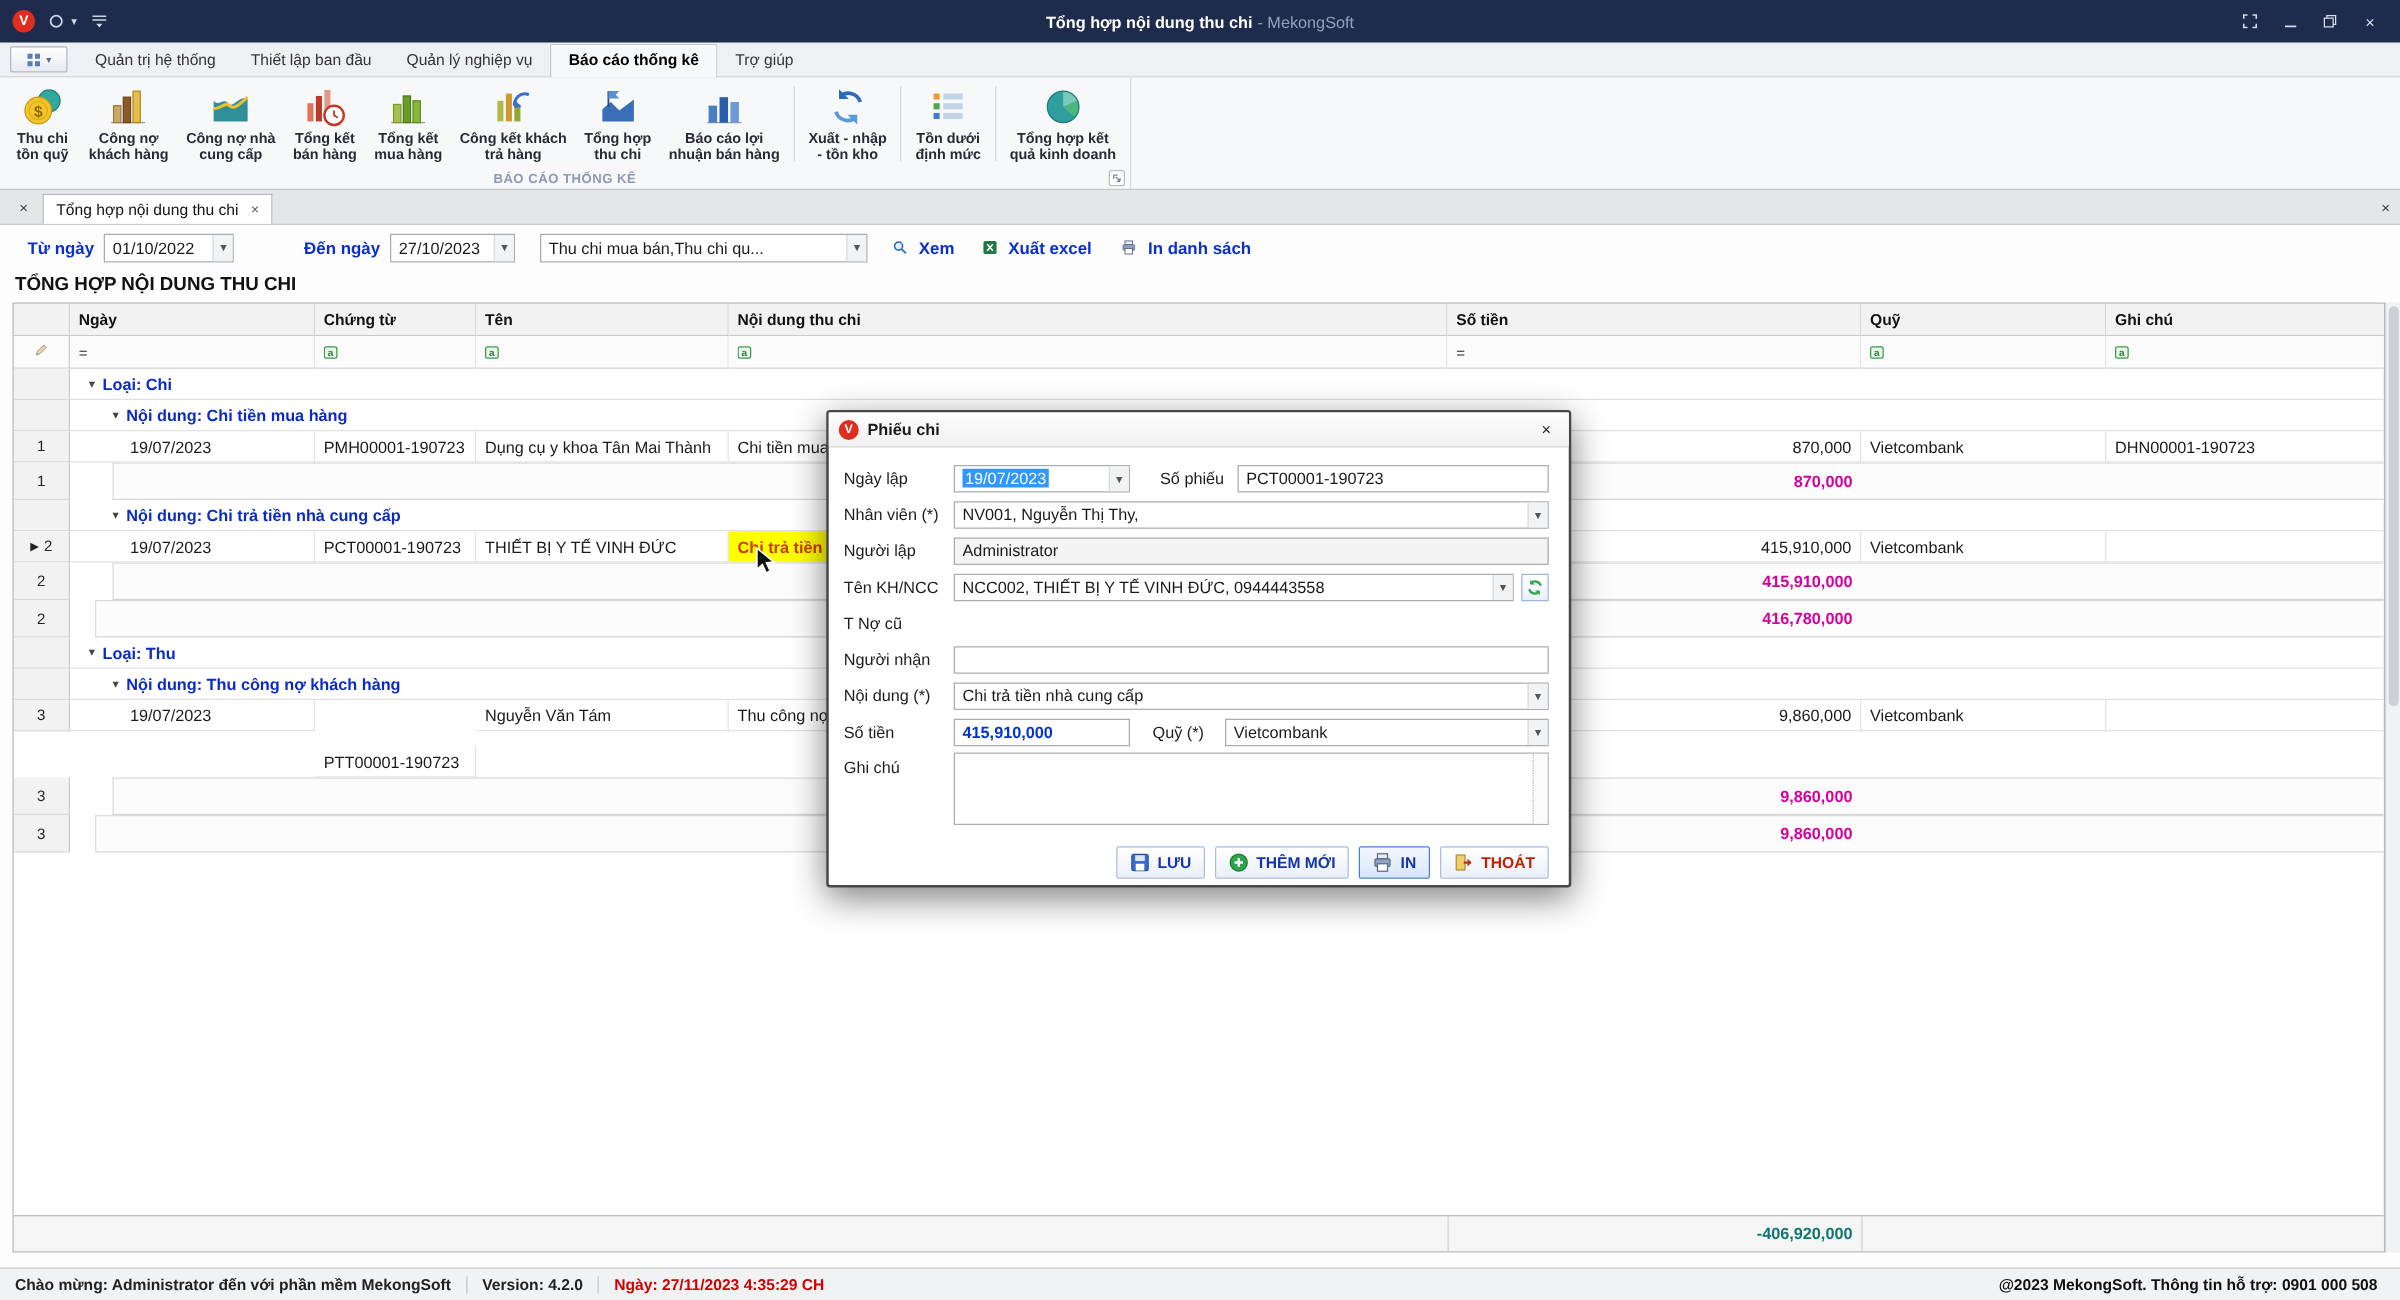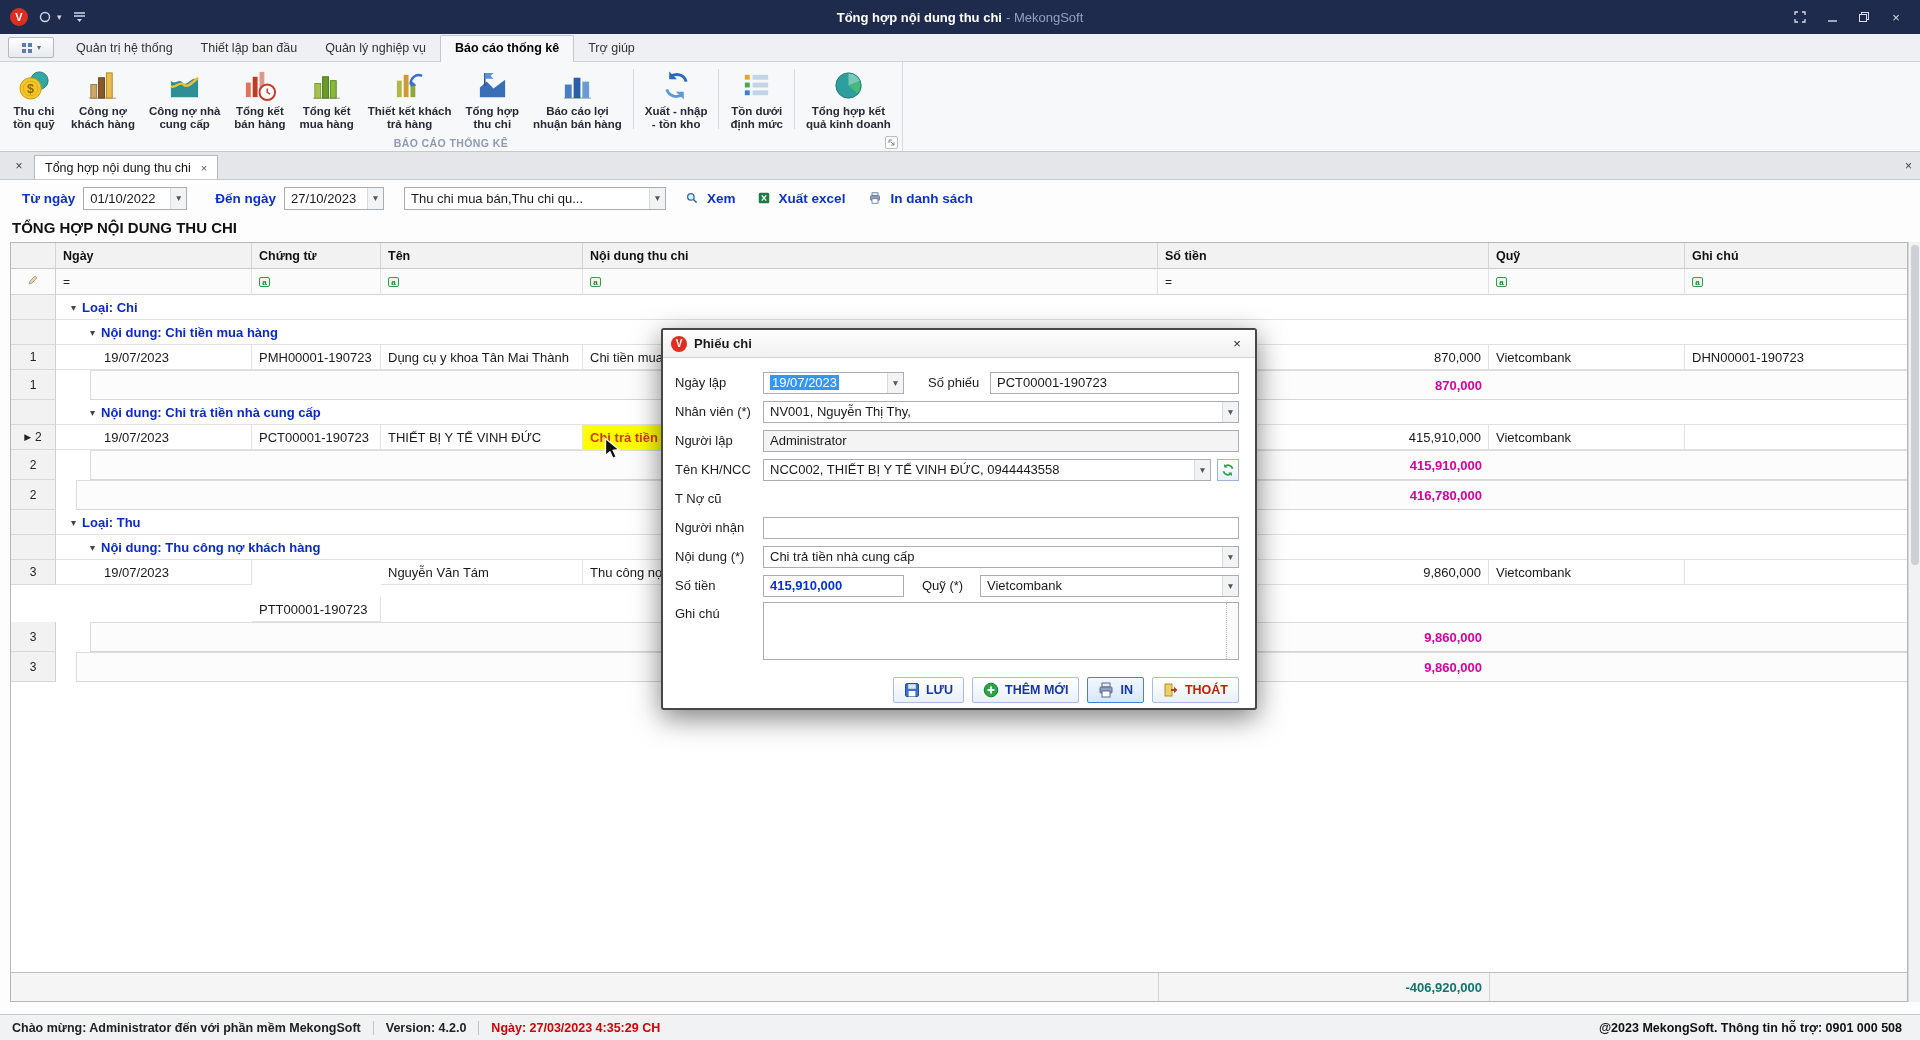--- a/index.html
+++ b/index.html
@@ -247,21 +247,21 @@
         <div class="ritem">
           <div class="ricon">
             <svg viewBox="0 0 34 34">
               <rect x="4" y="12" width="5" height="17" fill="#b0b84a"></rect>
               <rect x="11" y="6" width="5" height="23" fill="#d09a30"></rect>
               <rect x="18" y="15" width="5" height="14" fill="#90a838"></rect>
               <path d="M30 7c-7-3-12 3-12 9" fill="none" stroke="#3a6fd0" stroke-width="2.5"></path>
               <path d="M18 11v7l6-1z" fill="#3a6fd0"></path>
             </svg>
           </div>
-          <div class="rlabel"><span>Thiết kết khách</span><br><span>trả hàng</span></div>
+          <div class="rlabel"><span>Công kết khách</span><br><span>trả hàng</span></div>
         </div>
         <div class="ritem">
           <div class="ricon">
             <svg viewBox="0 0 34 34">
               <path d="M4 29V19l7-6 7 7 12-9v18z" fill="#3a6fb8"></path>
               <path d="M9 17V4" stroke="#2a4a88" stroke-width="1.5"></path>
               <path d="M9 4h9l-3 3 3 3H9z" fill="#5a8fd0"></path>
             </svg>
           </div>
           <div class="rlabel"><span>Tổng hợp</span><br><span>thu chi</span></div>
@@ -337,21 +337,21 @@
 </div>
 
 <div class="content">
 
   <div class="filterbar">
     <span class="flabel" style="margin-left:22px">Từ ngày</span>
     <div class="ctl" style="margin-left:8px;width:104px">
       <span class="val">01/10/2022</span>
       <span class="dd">▼</span>
     </div>
-    <span class="flabel" style="margin-left:28px">Đến ngày</span>
+    <span class="flabel" style="margin-left:56px">Đến ngày</span>
     <div class="ctl" style="margin-left:8px;width:100px">
       <span class="val">27/10/2023</span>
       <span class="dd">▼</span>
     </div>
     <div class="ctl" style="margin-left:20px;width:262px">
       <span class="val">Thu chi mua bán,Thu chi qu...</span>
       <span class="dd">▼</span>
     </div>
     <div class="linkbtn" style="margin-left:20px">
       <span class="ficon">
@@ -571,21 +571,21 @@
 
 <div class="vscroll">
   <div class="vthumb"></div>
 </div>
 
 <div class="statusbar">
   <span class="sb-b">Chào mừng: Administrator đến với phần mềm MekongSoft</span>
   <span class="sb-sep"></span>
   <span class="sb-b">Version: 4.2.0</span>
   <span class="sb-sep"></span>
-  <span class="sb-date">Ngày: 27/03/2023 4:35:29 CH</span>
+  <span class="sb-date">Ngày: 27/11/2023 4:35:29 CH</span>
   <span class="sb-right">@2023 MekongSoft. Thông tin hỗ trợ: 0901 000 508</span>
 </div>
 
 <div class="dialog">
   <div class="dlg-title">
     <span class="vlogo">V</span>
     <span class="dlg-title-text">Phiếu chi</span>
     <span class="dlg-close">×</span>
   </div>
   <div class="dlg-body">

